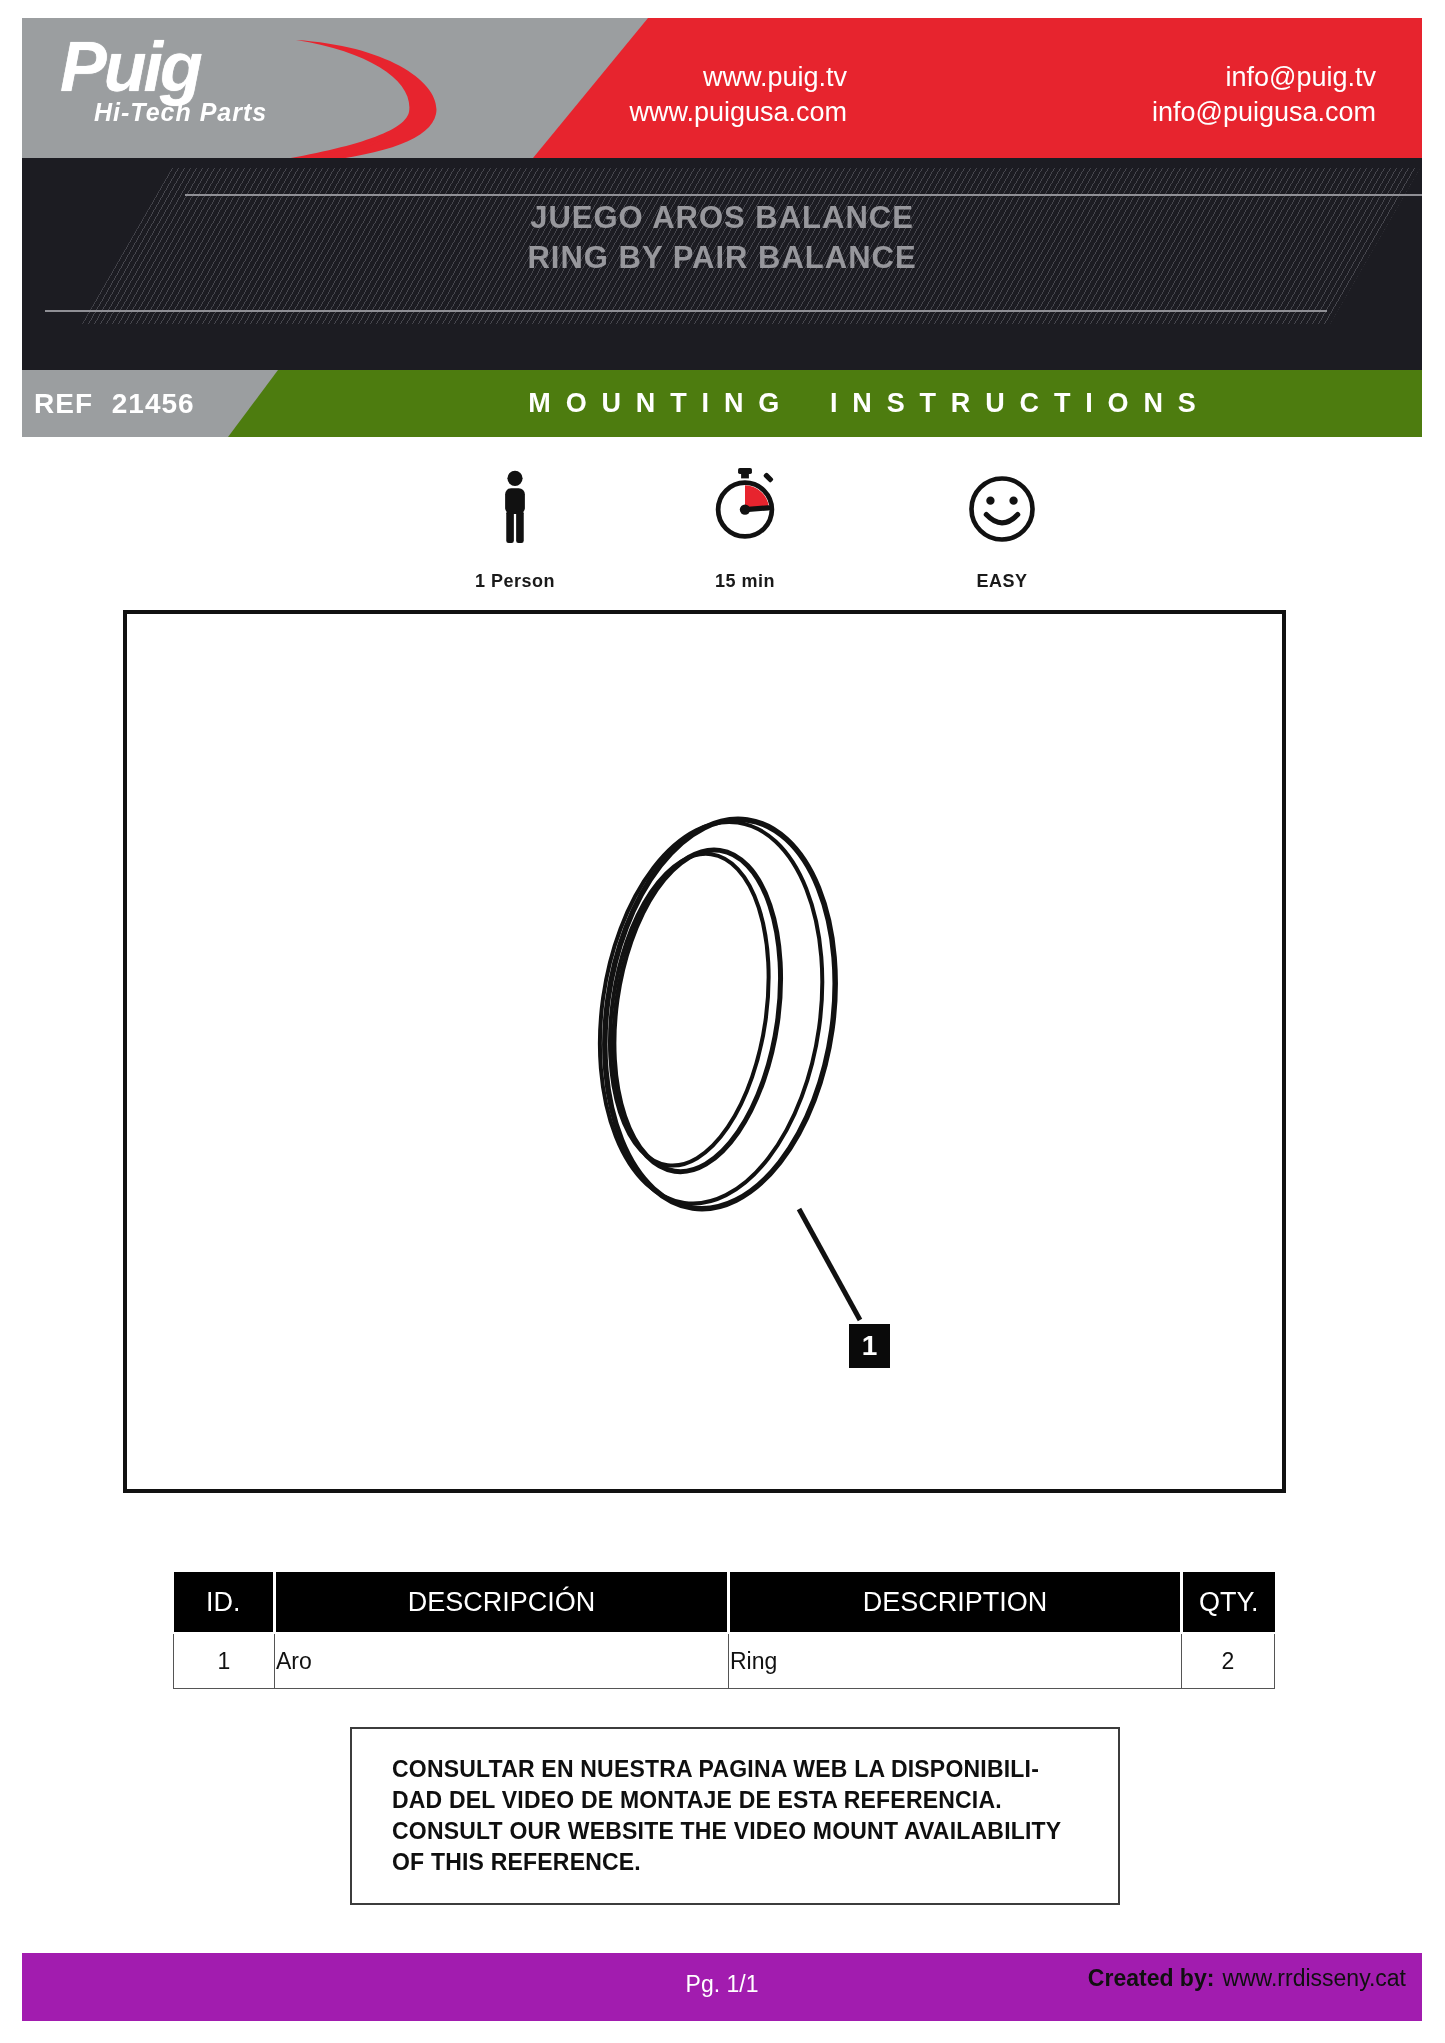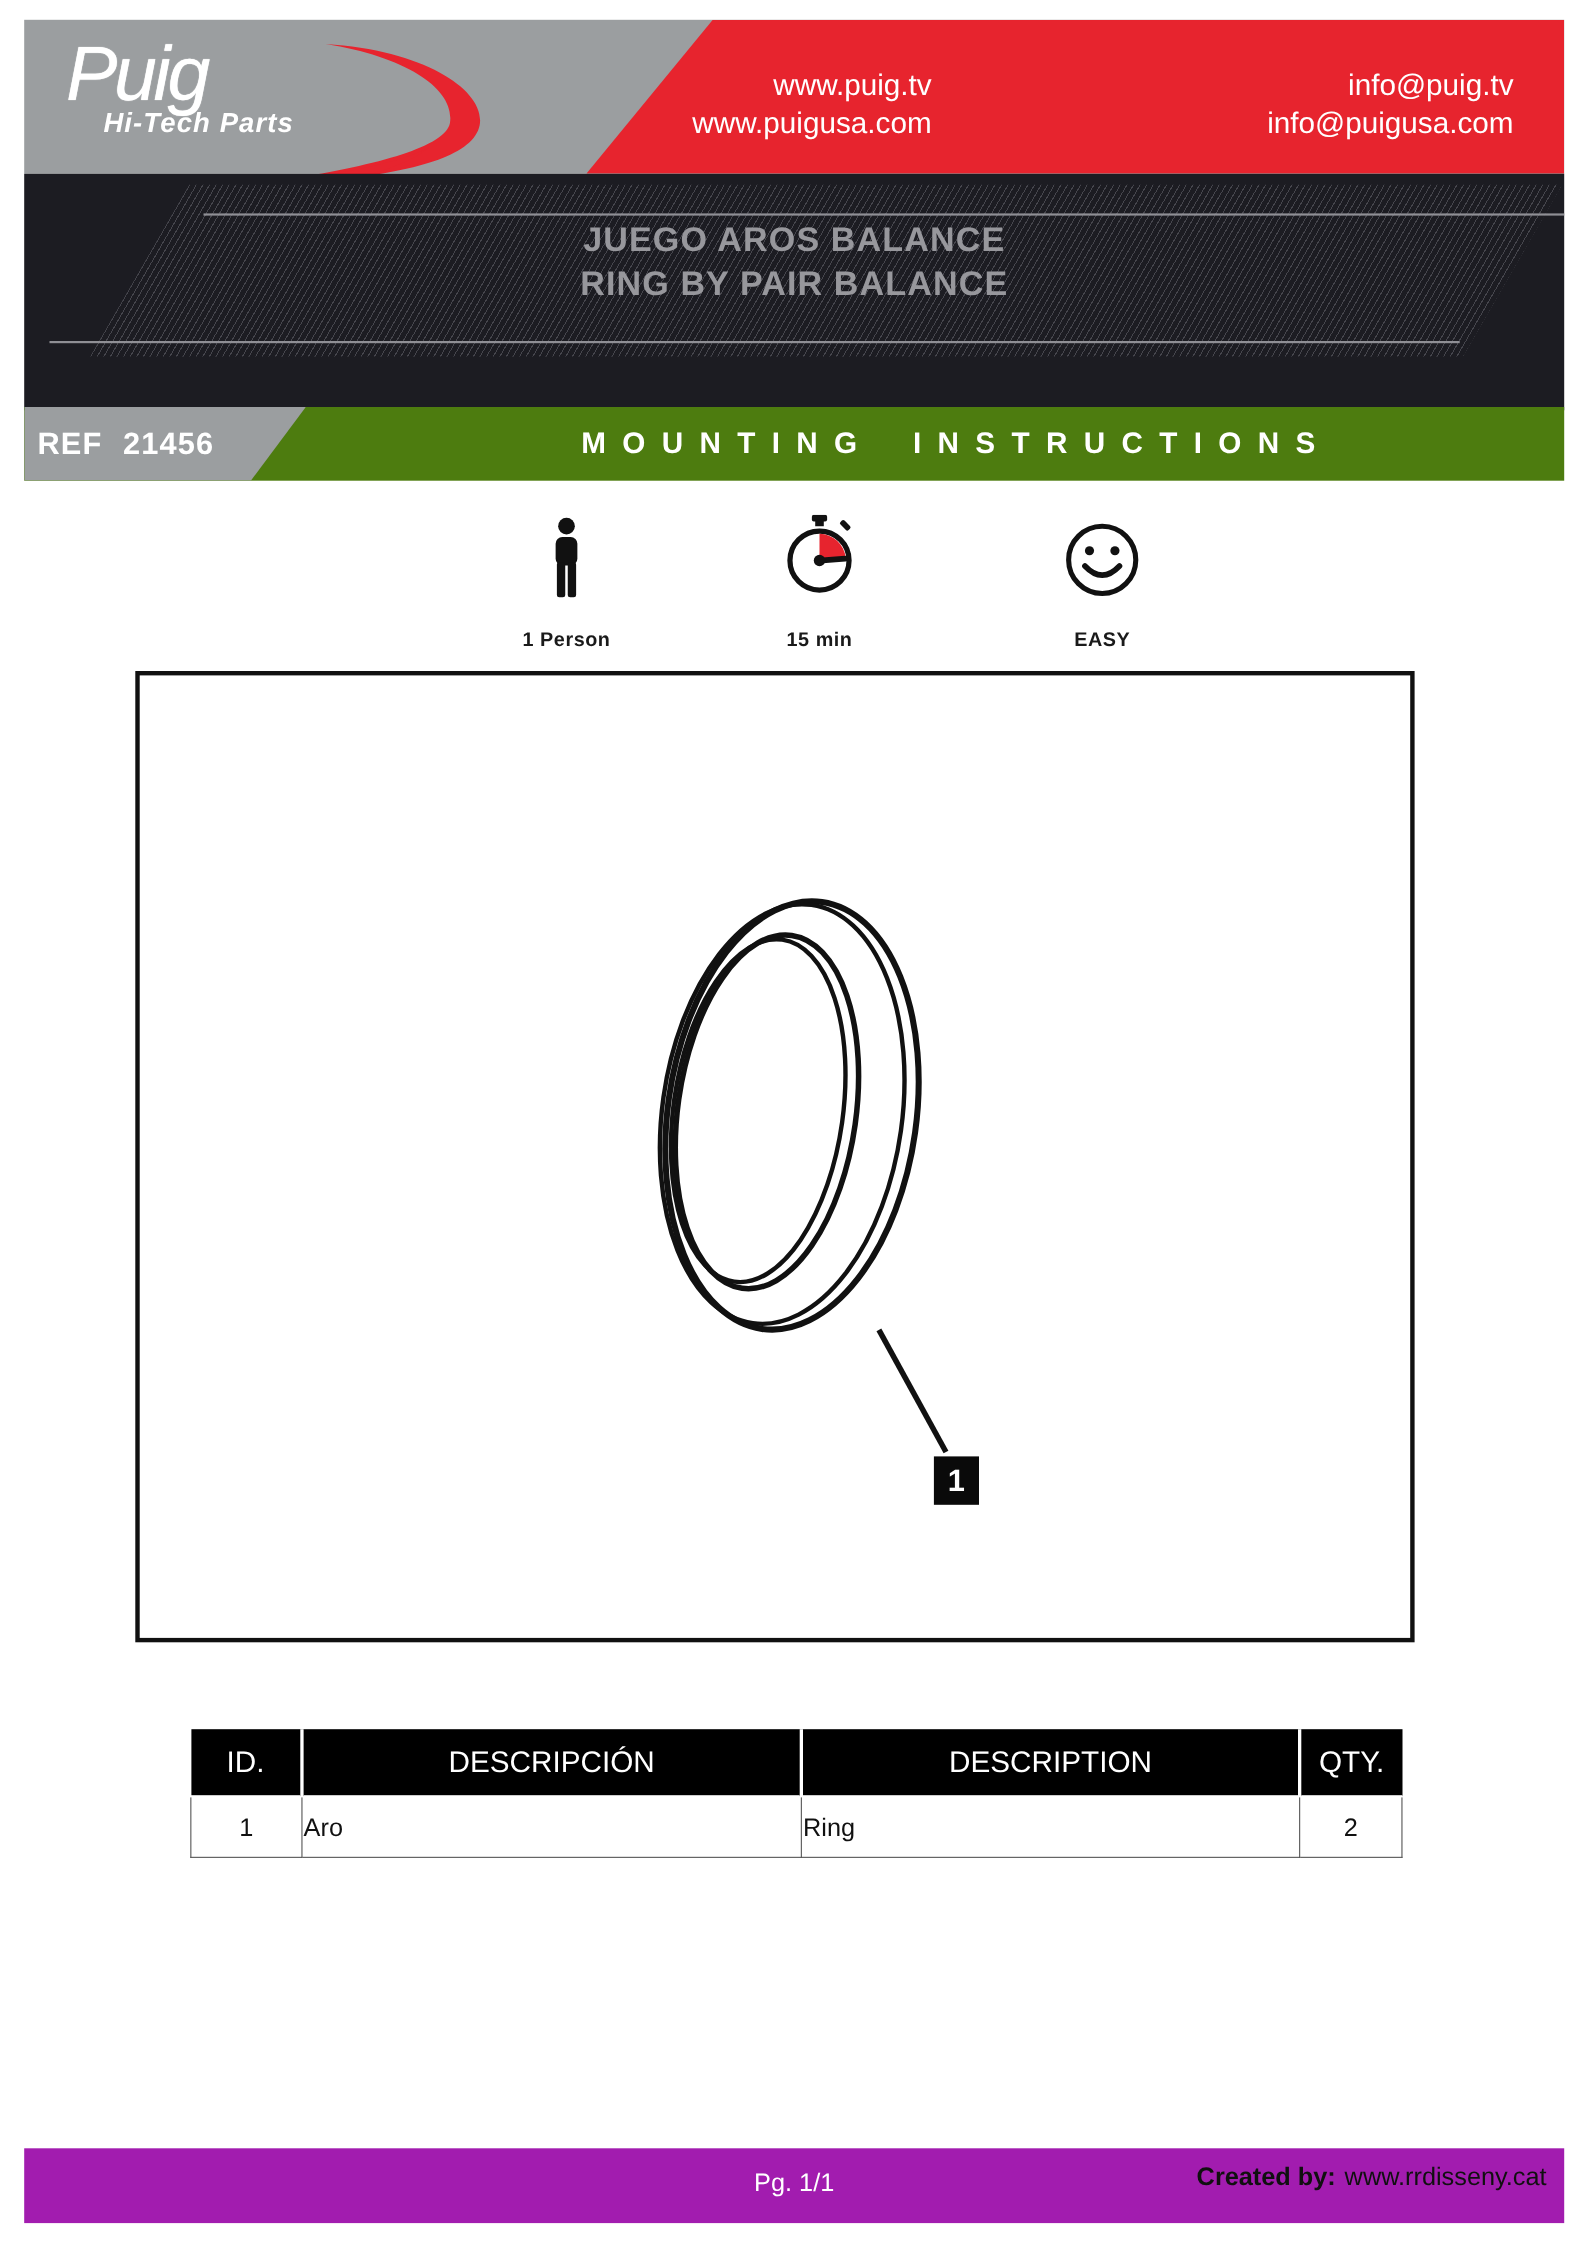--- a/index.html
+++ b/index.html
@@ -5,21 +5,21 @@
   html,body{margin:0;padding:0;background:#ffffff;}
   .page{position:relative;width:1445px;height:2043px;background:#ffffff;overflow:hidden;
         font-family:"Liberation Sans",sans-serif;}
 
   
   .header-band{position:absolute;left:22px;top:18px;width:1400px;height:140px;background:#9b9ea0;}
   .header-red{position:absolute;inset:0;background:#e7242e;
       clip-path:polygon(626px 0,100% 0,100% 100%,511px 100%);}
   .logo-wrap{position:absolute;left:38px;top:14px;width:400px;height:120px;color:#fff;}
   .logo-swoosh{position:absolute;left:0;top:0;pointer-events:none;}
-  .logo-brand{position:relative;font-size:70px;line-height:70px;font-weight:normal;font-style:italic;
+  .logo-brand{position:relative;font-size:70px;line-height:70px;font-weight:bold;font-style:italic;
       letter-spacing:-3px;text-shadow:0 0 1px #fff;}
   .logo-tagline{position:relative;margin:-4px 0 0 34px;font-size:25px;font-weight:bold;font-style:italic;
       letter-spacing:1px;}
   .header-links{position:absolute;top:42px;color:#fff;font-size:27px;line-height:35px;text-align:right;}
   .header-links.web{right:575px;}
   .header-links.mail{right:46px;}
 
   
   .title-banner{position:absolute;left:22px;top:158px;width:1400px;height:215px;background:#1c1c22;overflow:hidden;}
   .hatch{position:absolute;left:150px;top:10px;width:1248px;height:156px;
@@ -189,20 +189,26 @@
     <tbody>
       <tr>
         <td class="c">1</td>
         <td class="l">Aro</td>
         <td class="l">Ring</td>
         <td class="c">2</td>
       </tr>
     </tbody>
   </table>
 
+  <div class="notice">
+    <div>CONSULTAR EN NUESTRA PAGINA WEB LA DISPONIBILI-</div>
+    <div>DAD DEL VIDEO DE MONTAJE DE ESTA REFERENCIA.</div>
+    <div>CONSULT OUR WEBSITE THE VIDEO MOUNT AVAILABILITY</div>
+    <div>OF THIS REFERENCE.</div>
+  </div>
 
   <div class="footer">
     <div class="pg">Pg. 1/1</div>
     <div class="credit">
       <span class="b">Created by:</span><span>www.rrdisseny.cat</span>
     </div>
   </div>
 
 </div>
 

